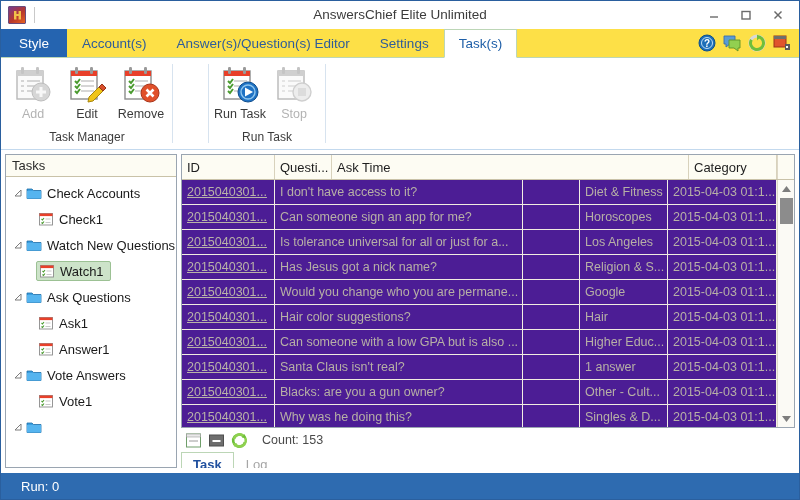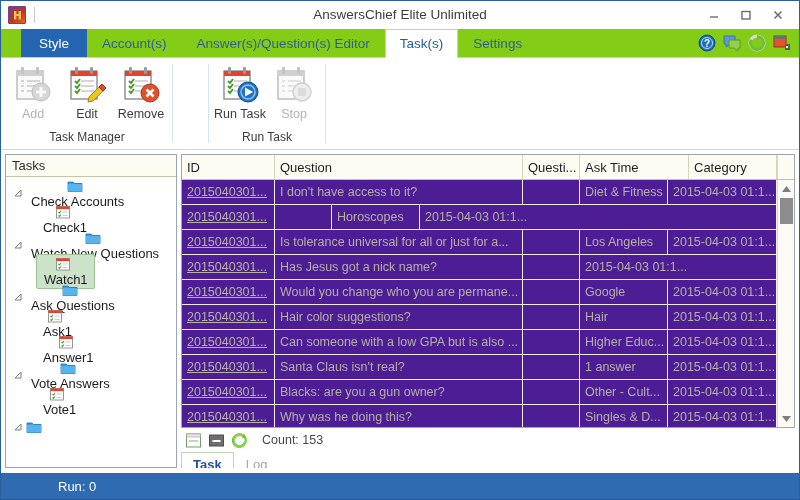--- a/index.html
+++ b/index.html
@@ -68,26 +68,25 @@
     width: 30px; height: 24px;
     display: flex; align-items: center; justify-content: center;
     color: #5a5a5a;
   }
   .win-btn svg { display: block; }
 
   
   .tabstrip {
     height: 29px;
     flex: 0 0 29px;
-    background: #84cc16;
+    background: #fde047;
     display: flex;
     align-items: stretch;
     position: relative;
     border-bottom: 1px solid #bcd6b6;
-    padding-left: 20px;
   }
   .tab {
     display: flex; align-items: center;
     padding: 0 14px;
     font-size: 13.5px;
     color: #2f5c99;
     position: relative;
     border: 1px solid transparent;
     border-bottom: none;
     white-space: nowrap;
@@ -223,21 +222,21 @@
   .tlabel { margin-left: 5px; white-space: nowrap; }
   .tnode.selected .selwrap {
     background: #ccе2c8;
     background: #cde3c9;
     border: 1px solid #9cc194;
     border-radius: 2px;
     padding: 1px 6px 1px 2px;
     display: flex; align-items: center;
     margin-left: -2px;
   }
-  .selwrap { display: flex; align-items: center; flex-direction: column; }
+  .selwrap { display: flex; align-items: center; }
   .ico16 { width: 16px; height: 16px; display: block; flex: 0 0 16px; }
 
   
   .rightpanel {
     flex: 1 1 auto;
     display: flex;
     flex-direction: column;
     min-width: 0;
     min-height: 0;
   }
@@ -358,21 +357,20 @@
   
   .statusbar {
     height: 26px;
     flex: 0 0 26px;
     background: #2e6bb0;
     display: flex;
     align-items: center;
     padding-left: 20px;
     color: #ffffff;
     font-size: 13px;
-    margin-left: 37px;
   }
   .spacer-row { height: 5px; background: #ffffff; }
 </style>
 </head>
 <body>
 
 <div id="app">
 
   <div class="titlebar">
     <div class="app-icon"></div>
@@ -395,22 +393,22 @@
             <line x1="10.5" y1="3.5" x2="3.5" y2="10.5" stroke="#6b6b6b" stroke-width="1.5"></line>
           </svg>
       </div>
     </div>
   </div>
 
   <div class="tabstrip">
     <div class="tab style-tab">Style</div>
     <div class="tab">Account(s)</div>
     <div class="tab">Answer(s)/Question(s) Editor</div>
+    <div class="tab">Settings</div>
     <div class="tab active">Task(s)</div>
-    <div class="tab">Settings</div>
 
     <div class="tab-icons">
       <svg class="ticon" viewBox="0 0 18 18">
         <circle cx="9" cy="9" r="8" fill="#1d6fb8" stroke="#0d4f8c" stroke-width="1"></circle>
         <circle cx="9" cy="9" r="5.5" fill="none" stroke="#bcdcf5" stroke-width="1"></circle>
         <text x="9" y="13" font-size="10" fill="#ffffff" text-anchor="middle" font-family="Liberation Sans, sans-serif" font-weight="bold">?</text>
       </svg>
       <svg class="ticon" viewBox="0 0 18 18">
         <path d="M1 2 h11 v8 h-5 l-4 3 v-3 h-2 z" fill="#5a9bd5" stroke="#3d6ea8" stroke-width="0.9"></path>
         <path d="M6 6 h11 v8 h-2 v3 l-4 -3 h-5 z" fill="#92d050" stroke="#5f9327" stroke-width="0.9"></path>
@@ -725,53 +723,54 @@
         </div>
 
       </div>
     </div>
 
     <div class="rightpanel">
 
       <div class="grid-wrap">
         <div class="grid-head">
           <div class="hcell" style="width:93px">ID</div>
-          <div class="hcell" style="width:248px">Question</div>
           <div class="hcell" style="width:57px">Questi...</div>
           <div class="hcell" style="flex:1 1 auto">Ask Time</div>
           <div class="hcell" style="width:88px">Category</div>
           <div style="width:17px;flex:0 0 17px;background:#fdfcf3;border-left:1px solid #ddd7c6"></div>
         </div>
 
         <div class="grid-body">
           <div class="grid-rows">
             <div class="grow">
               <div class="gcell id" style="width:93px">2015040301...</div>
               <div class="gcell" style="width:248px">I don't have access to it?</div>
               <div class="gcell" style="width:57px"></div>
               <div class="gcell" style="width:88px">Diet &amp; Fitness</div>
               <div class="gcell" style="flex:1 1 auto">2015-04-03 01:1...</div>
             </div>
             <div class="grow">
               <div class="gcell id" style="width:93px">2015040301...</div>
+              <div class="gcell" style="width:248px">Can someone sign an app for me?</div>
               <div class="gcell" style="width:57px"></div>
               <div class="gcell" style="width:88px">Horoscopes</div>
               <div class="gcell" style="flex:1 1 auto">2015-04-03 01:1...</div>
             </div>
             <div class="grow">
               <div class="gcell id" style="width:93px">2015040301...</div>
               <div class="gcell" style="width:248px">Is tolerance universal for all or just for a...</div>
               <div class="gcell" style="width:57px"></div>
               <div class="gcell" style="width:88px">Los Angeles</div>
               <div class="gcell" style="flex:1 1 auto">2015-04-03 01:1...</div>
             </div>
             <div class="grow">
               <div class="gcell id" style="width:93px">2015040301...</div>
               <div class="gcell" style="width:248px">Has Jesus got a nick name?</div>
               <div class="gcell" style="width:57px"></div>
+              <div class="gcell" style="width:88px">Religion &amp; S...</div>
               <div class="gcell" style="flex:1 1 auto">2015-04-03 01:1...</div>
             </div>
             <div class="grow">
               <div class="gcell id" style="width:93px">2015040301...</div>
               <div class="gcell" style="width:248px">Would you change who you are permane...</div>
               <div class="gcell" style="width:57px"></div>
               <div class="gcell" style="width:88px">Google</div>
               <div class="gcell" style="flex:1 1 auto">2015-04-03 01:1...</div>
             </div>
             <div class="grow">

